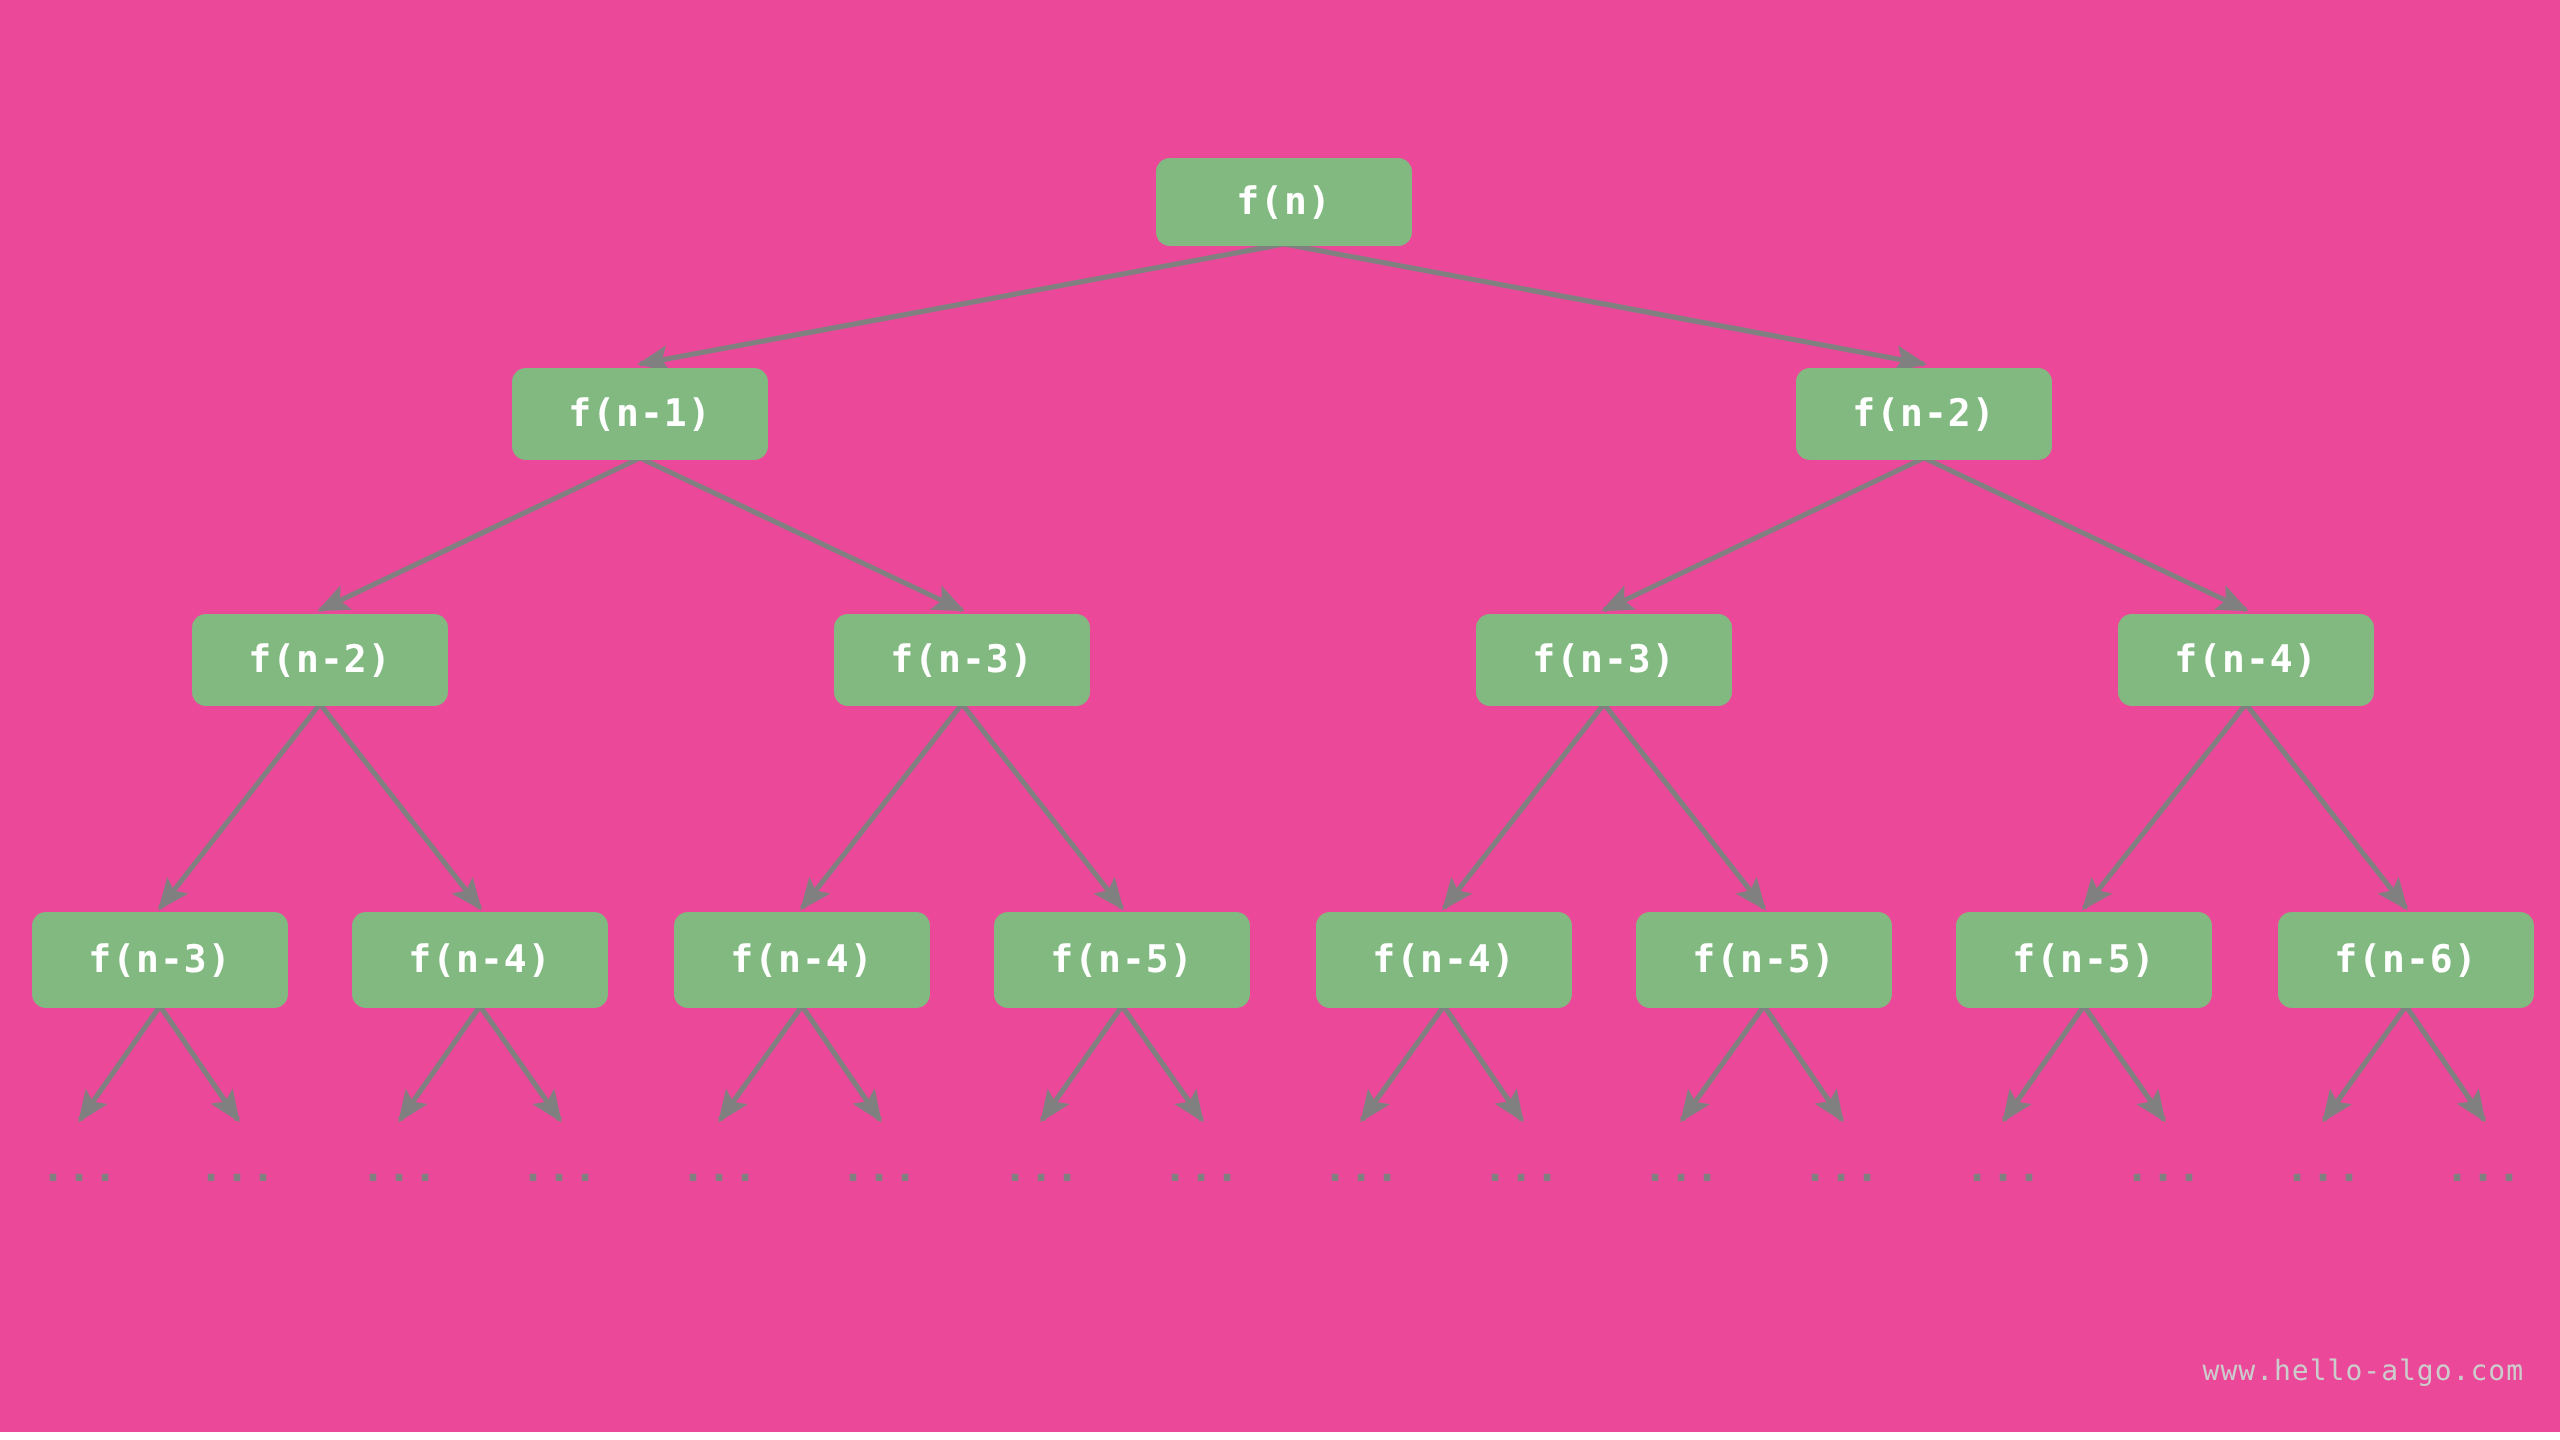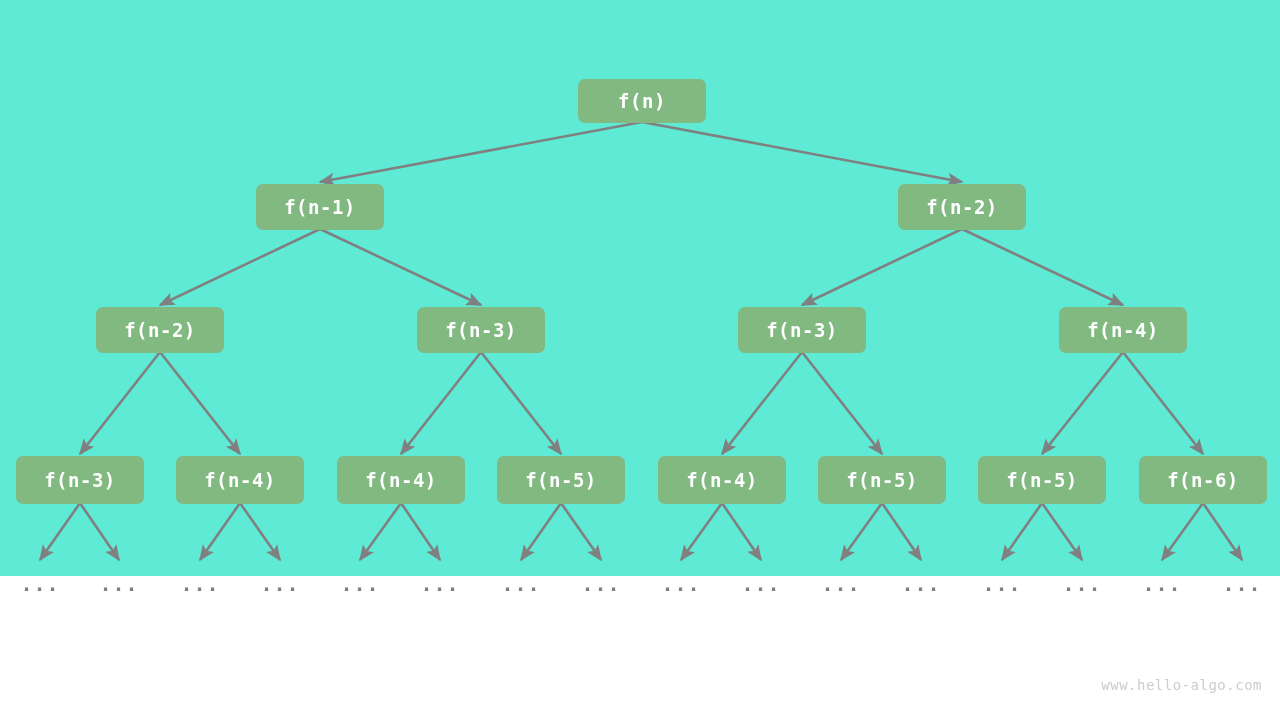--- a/index.html
+++ b/index.html
@@ -10,22 +10,22 @@
   }
   body {
     width: 1280px;
     height: 720px;
     overflow: hidden;
     font-family: "DejaVu Sans Mono", monospace;
   }
   #diagram-root {
     position: relative;
     width: 1280px;
-    height: 576px;
-    background: #5eead4;
+    height: 716px;
+    background: #ec4899;
   }
   svg#tree-svg {
     position: absolute;
     top: 0;
     left: 0;
     width: 1280px;
     height: 720px;
     display: block;
   }
   .node-rect {

